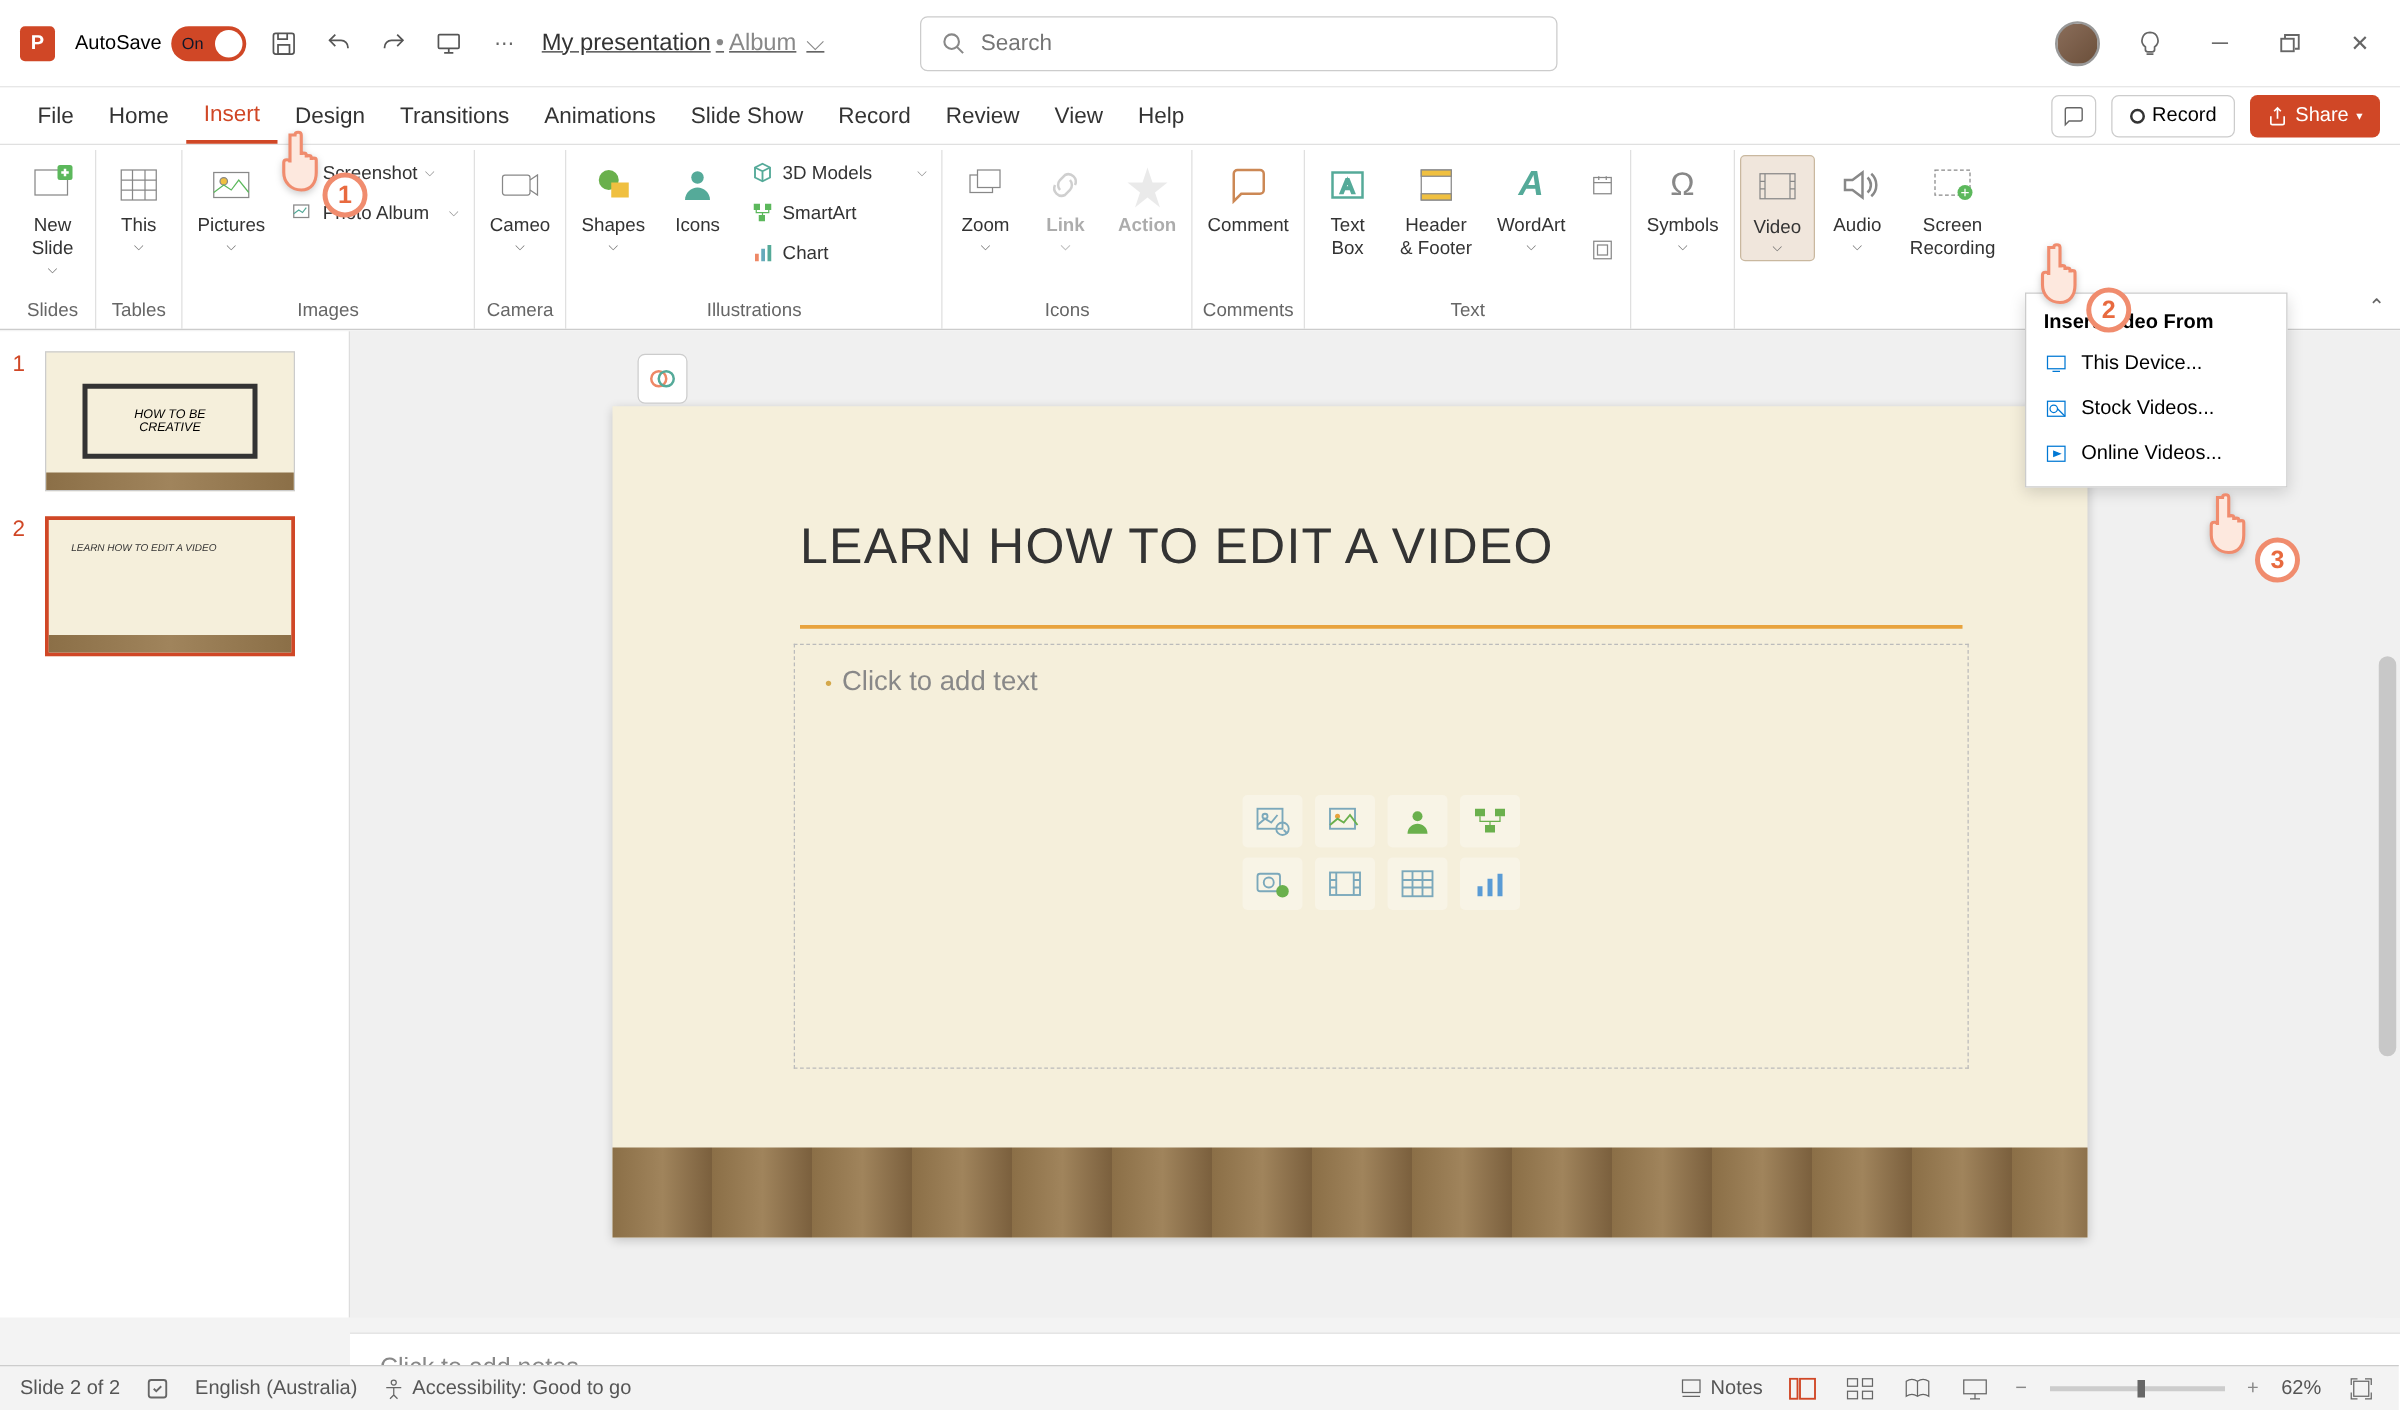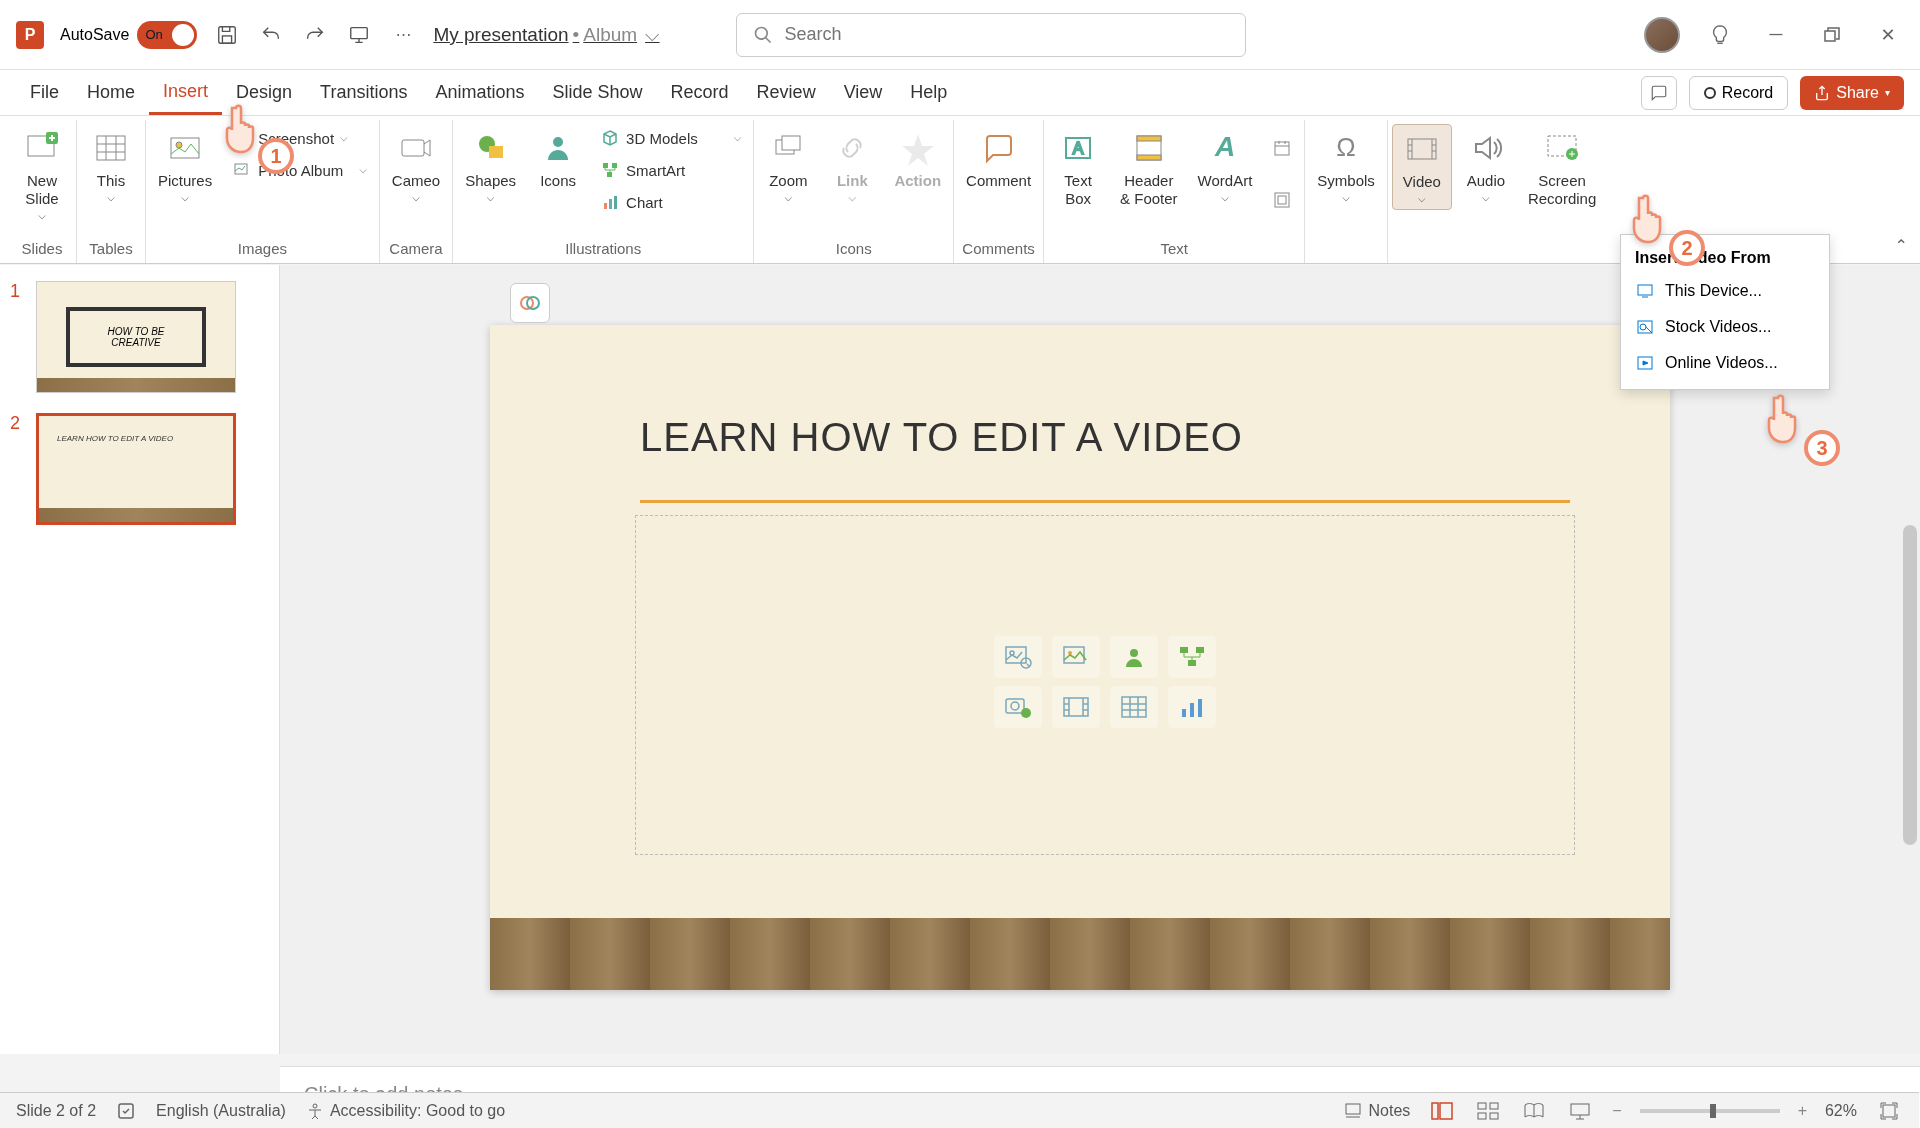--- a/index.html
+++ b/index.html
@@ -557,20 +557,21 @@
     <div class="copilot-btn">
         <svg width="24" height="24" viewBox="0 0 24 24">
           <circle cx="9" cy="12" r="6" fill="none" stroke="#e86" stroke-width="2"></circle>
           <circle cx="15" cy="12" r="6" fill="none" stroke="#5a9" stroke-width="2"></circle>
         </svg>
       </div>
     <div class="slide">
       <div class="slide-title">LEARN HOW TO EDIT A VIDEO</div>
       <div class="slide-hr"></div>
       <div class="content-box">
+        <div><span class="bullet">•</span><span class="placeholder-text">Click to add text</span></div>
         <div class="icon-grid">
           <div class="icon-cell">
               <svg width="28" height="24" viewBox="0 0 28 24" fill="none" stroke="#7ba8bb" stroke-width="1.5">
                 <rect x="2" y="2" width="20" height="16"></rect>
                 <circle cx="8" cy="8" r="2"></circle>
                 <path d="M2 15l6-5 5 3 5-6"></path>
                 <circle cx="22" cy="18" r="5"></circle>
                 <path d="M26 22l-3-3"></path>
               </svg>
             </div>

